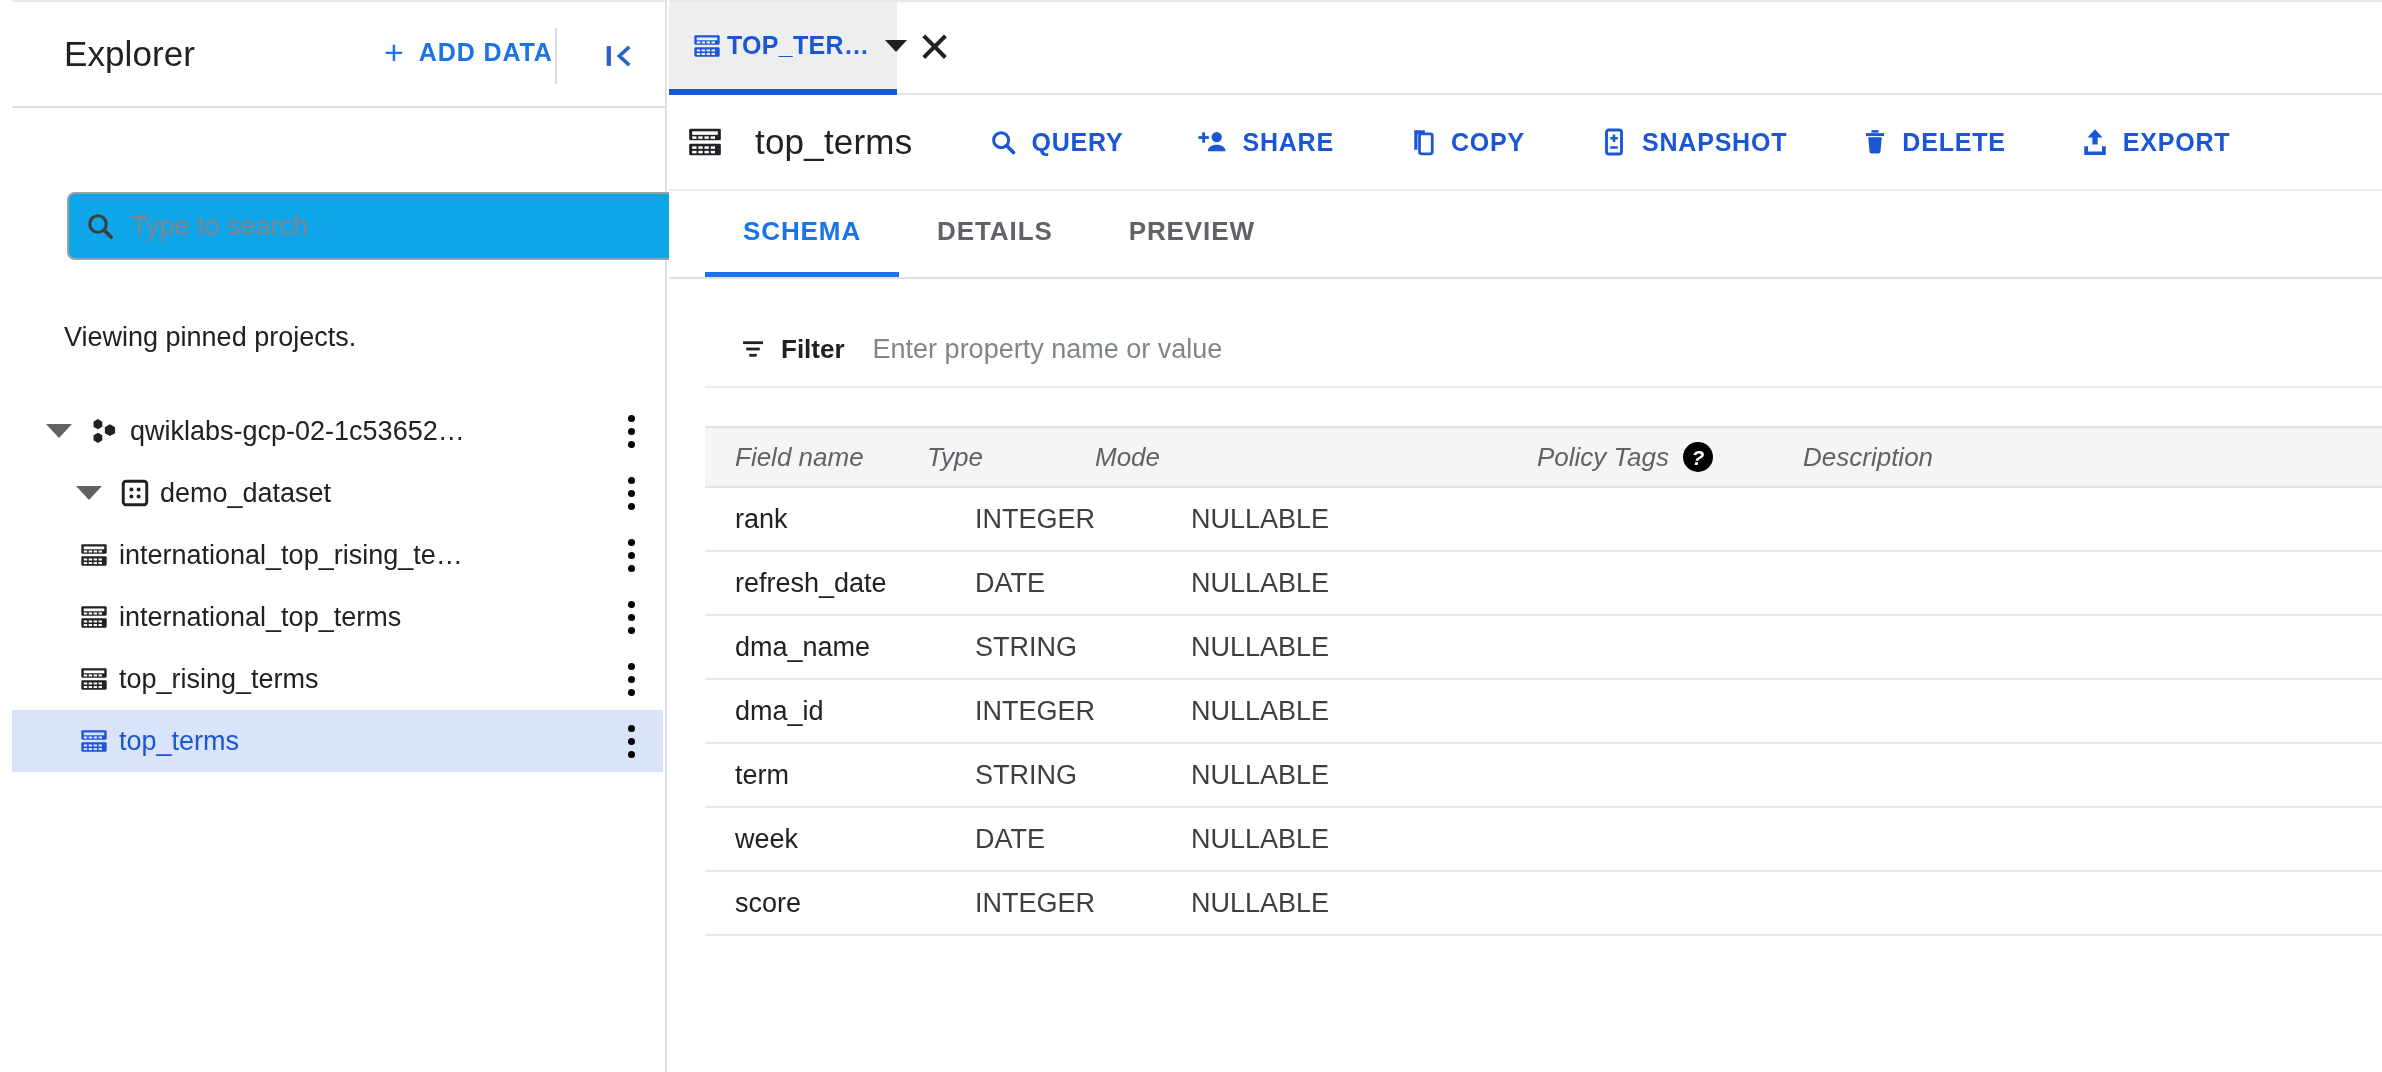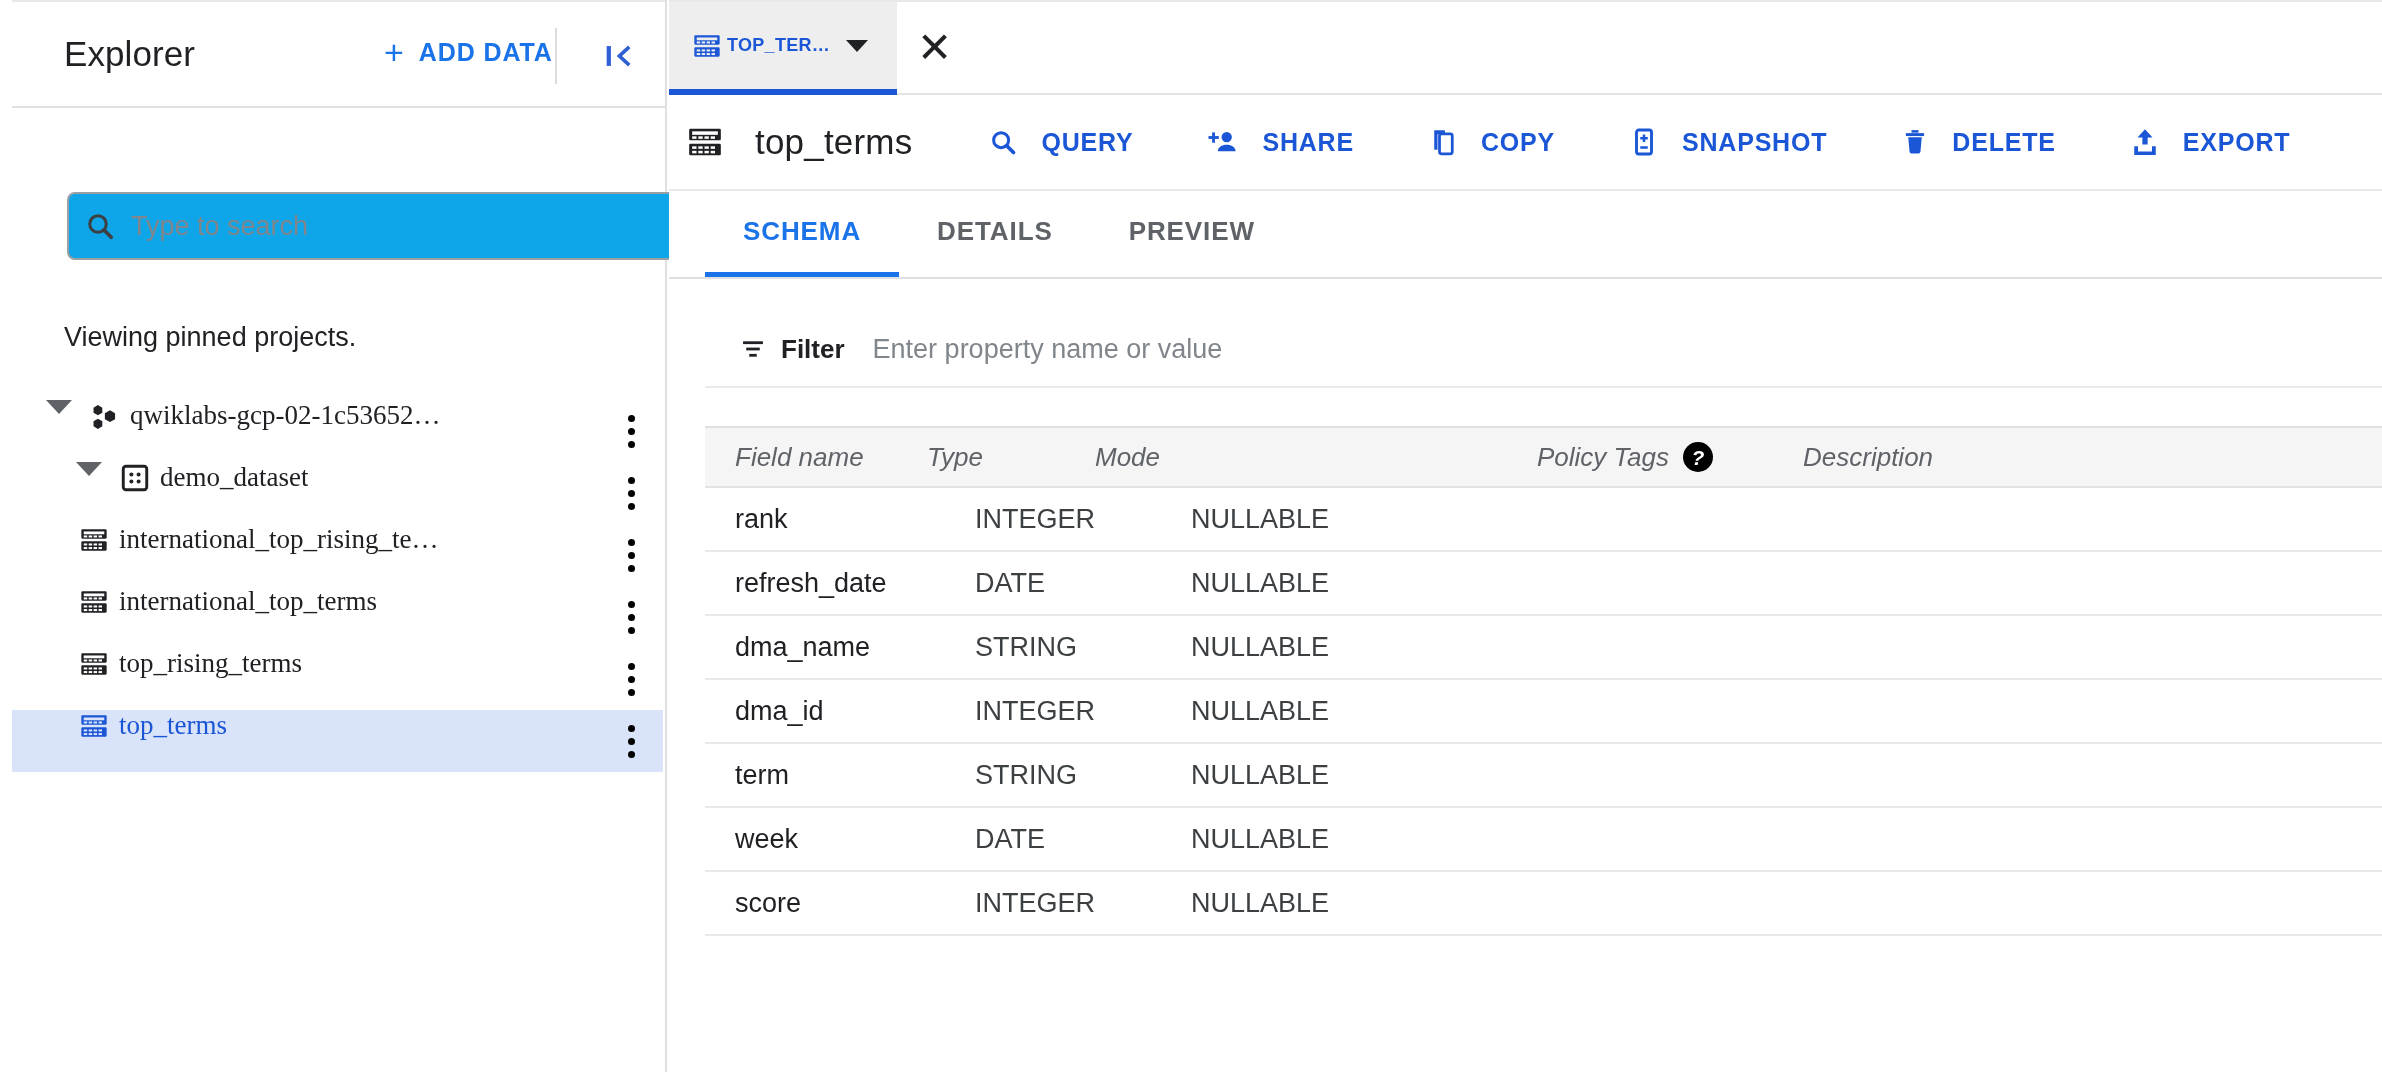--- a/index.html
+++ b/index.html
@@ -162,24 +162,23 @@
   #tree {
     position: absolute;
     left: 0;
     top: 400px;
     width: 651px;
   }
   .tree-row {
     position: relative;
     height: 62px;
     display: flex;
-    align-items: flex-start;
-    cursor: pointer;
-    box-sizing: border-box;
-    font-family: Liberation Serif, serif;
+    align-items: center;
+    cursor: pointer;
+    box-sizing: border-box;
   }
   .tree-row.selected { background: #d9e3fa; }
   .tree-row .twisty {
     width: 42px;
     display: flex;
     align-items: center;
     justify-content: center;
     flex: none;
   }
   .tri-down {
@@ -255,21 +254,21 @@
     display: flex;
     align-items: center;
     padding: 0 0 0 22px;
     box-sizing: border-box;
     cursor: pointer;
     border-bottom: 6px solid #1a56d6;
     width: 228px;
   }
   #doc-tab .tabtext {
     color: #1a56d6;
-    font-size: 18px;
+    font-size: 25px;
     font-weight: 600;
     letter-spacing: 0.3px;
     margin-left: 4px;
     white-space: nowrap;
   }
   #tab-caret {
     margin-left: 16px;
     width: 0; height: 0;
     border-left: 11px solid transparent;
     border-right: 11px solid transparent;
@@ -307,21 +306,21 @@
   }
   #toolbar-actions {
     display: flex;
     align-items: center;
     margin-left: 52px;
     gap: 0;
   }
   .tb-btn {
     display: flex;
     align-items: center;
-    gap: 23px;
+    gap: 13px;
     color: #1a56d6;
     font-size: 25px;
     font-weight: 600;
     letter-spacing: 0.8px;
     background: none;
     border: none;
     cursor: pointer;
     padding: 12px 24px;
     font-family: "Liberation Sans", sans-serif;
     white-space: nowrap;

